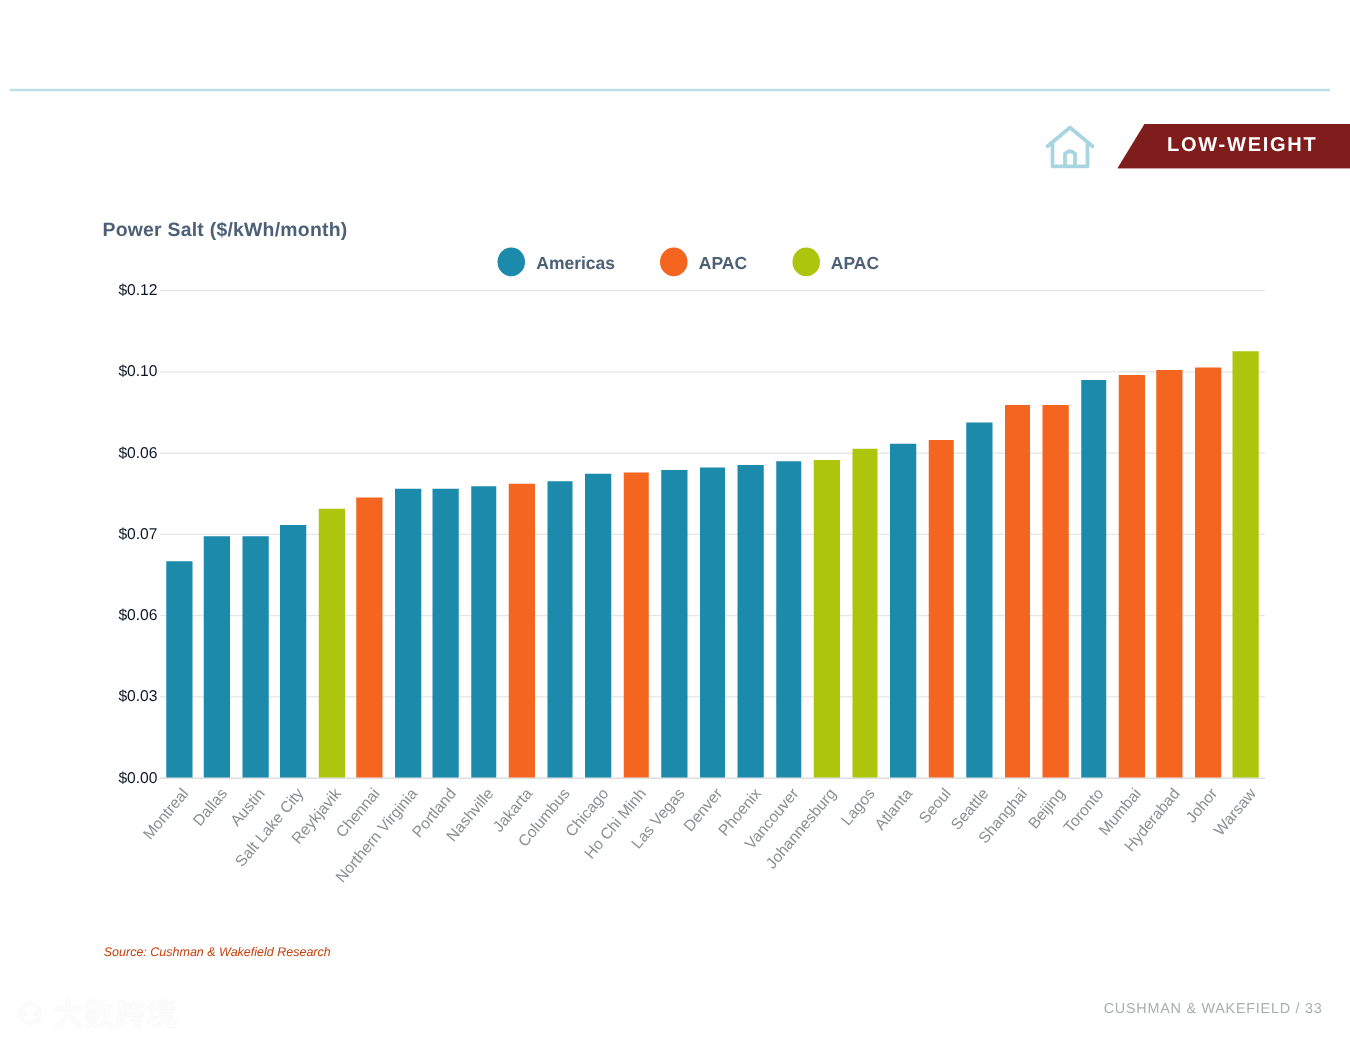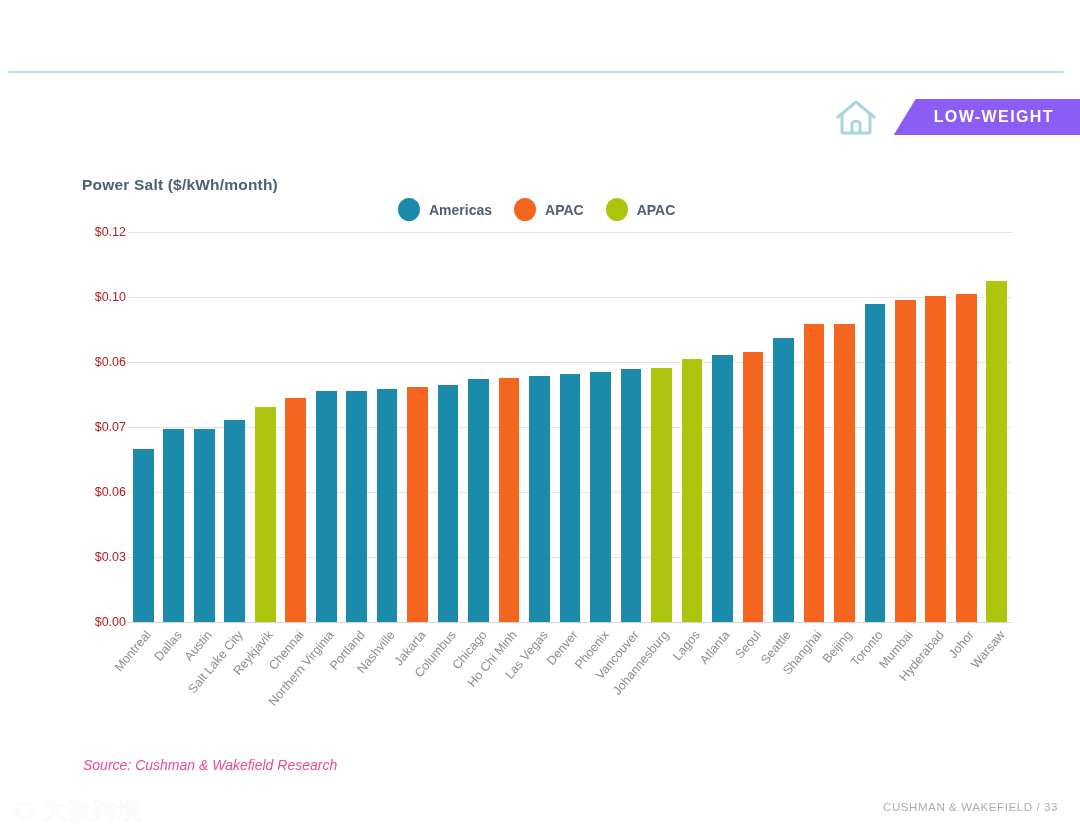--- a/index.html
+++ b/index.html
@@ -35,21 +35,21 @@
     height: 42px;
   }
   .home-icon {
     width: 44px;
     height: 40px;
     margin-right: 16px;
     display: block;
   }
   .badge-banner {
     height: 36px;
-    background: #8b5cf6;
+    background: #7f1d1d;
     display: flex;
     align-items: center;
     padding: 0 26px 0 40px;
     clip-path: polygon(22px 0, 100% 0, 100% 100%, 0 100%);
   }
   .badge-text {
     color: #ffffff;
     font-size: 16px;
     font-weight: bold;
     letter-spacing: 1.4px;
@@ -66,21 +66,21 @@
     color: #4c6076;
     letter-spacing: 0.2px;
   }
 
   .legend {
     position: absolute;
     left: 398px;
     top: 198px;
     display: flex;
     align-items: center;
-    gap: 22px;
+    gap: 36px;
   }
   .legend-item {
     display: flex;
     align-items: center;
     gap: 9px;
   }
   .legend-dot {
     width: 22px;
     height: 23px;
     border-radius: 50%;
@@ -106,21 +106,21 @@
     left: 0;
     top: 0;
     width: 44px;
     height: 390px;
   }
   .y-label {
     position: absolute;
     right: 0;
     transform: translateY(-50%);
     font-size: 12.5px;
-    color: #b91c1c;
+    color: #0f172a;
     white-space: nowrap;
     text-align: right;
   }
   .grid-area {
     position: absolute;
     left: 46px;
     top: 0;
     right: 0;
     height: 390px;
   }
@@ -180,23 +180,23 @@
     font-size: 12.5px;
     color: #8a8f94;
     white-space: nowrap;
   }
 
   
   .source-note {
     position: absolute;
     left: 83px;
     top: 757px;
-    font-size: 14px;
+    font-size: 10px;
     font-style: italic;
-    color: #ec4899;
+    color: #c2410c;
   }
   .footer-right {
     position: absolute;
     right: 22px;
     top: 801px;
     font-size: 11.5px;
     color: #a9aeb3;
     letter-spacing: 0.6px;
   }
   .watermark {

